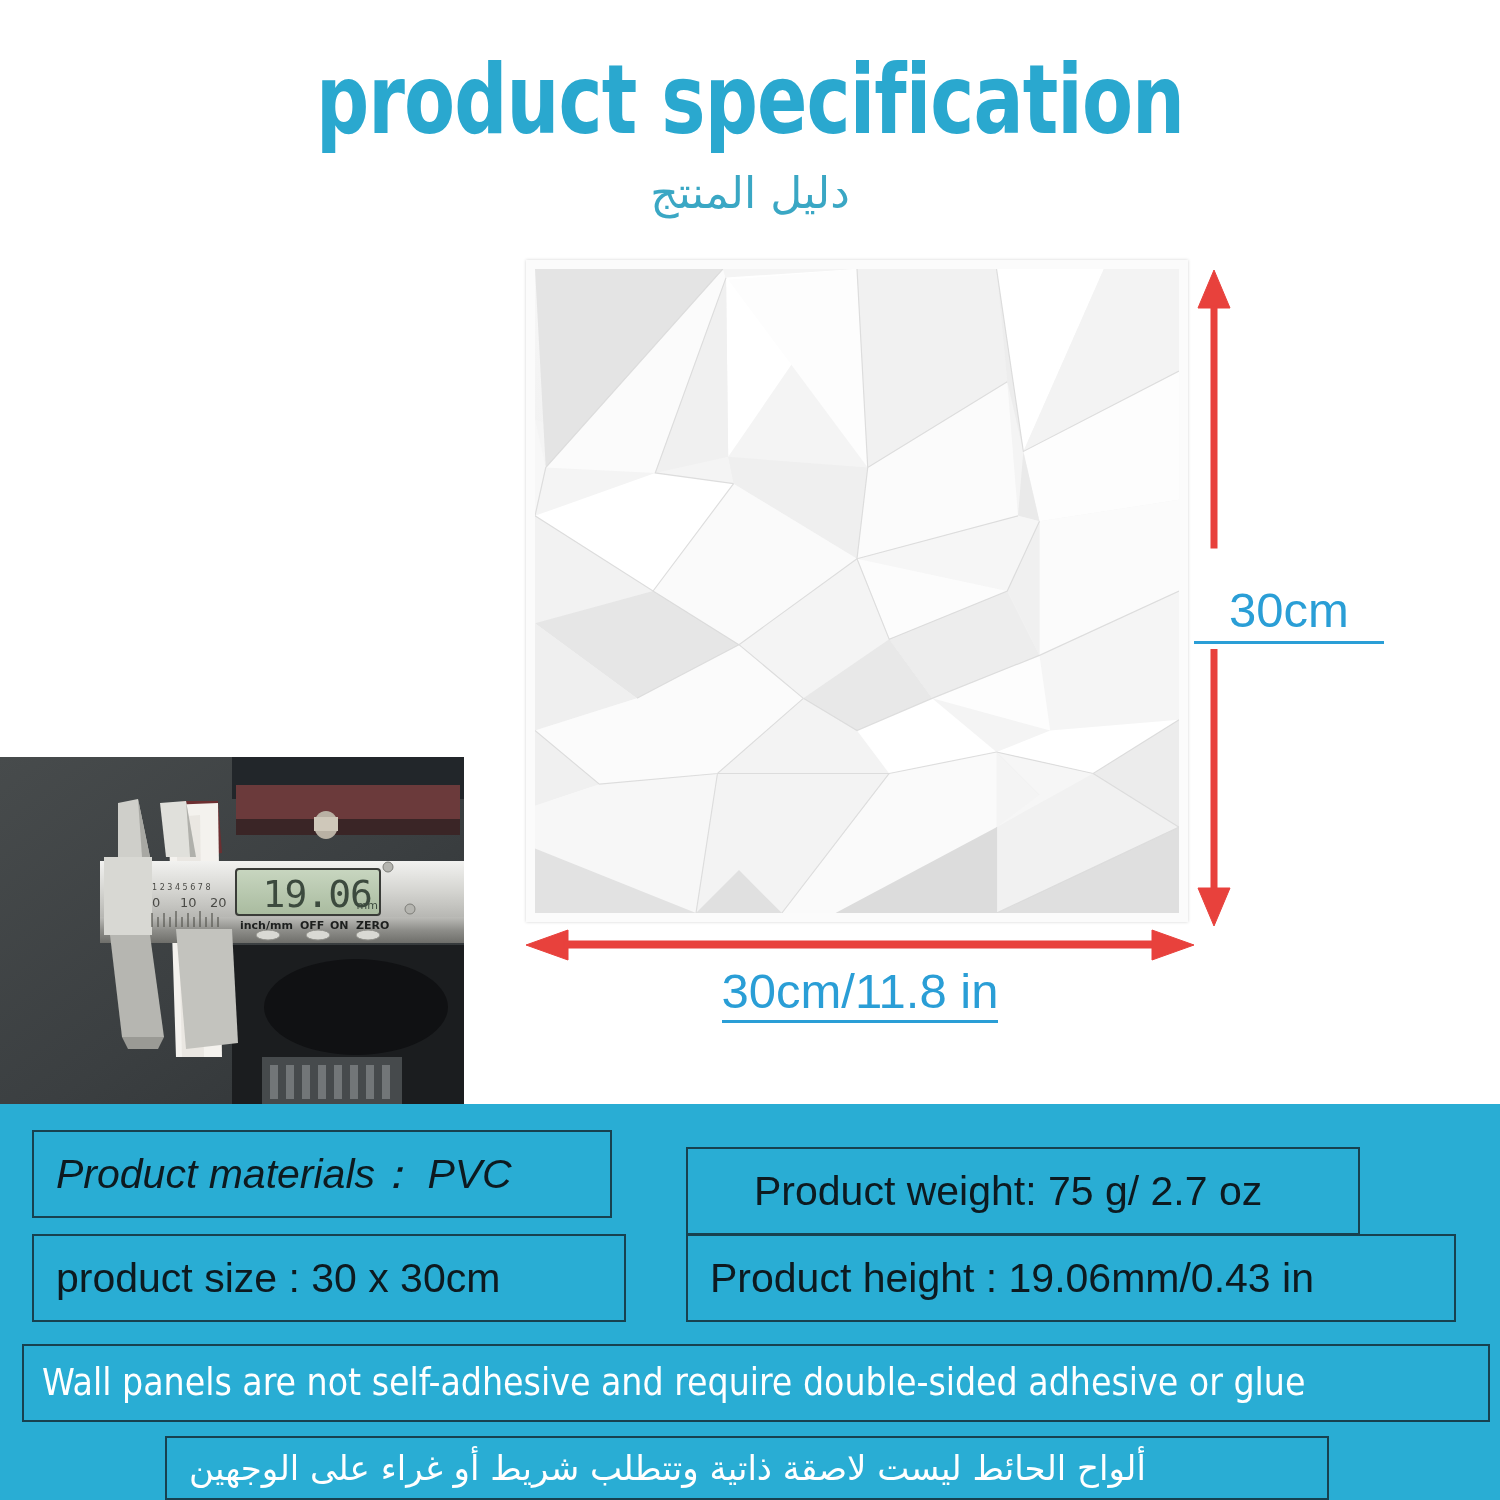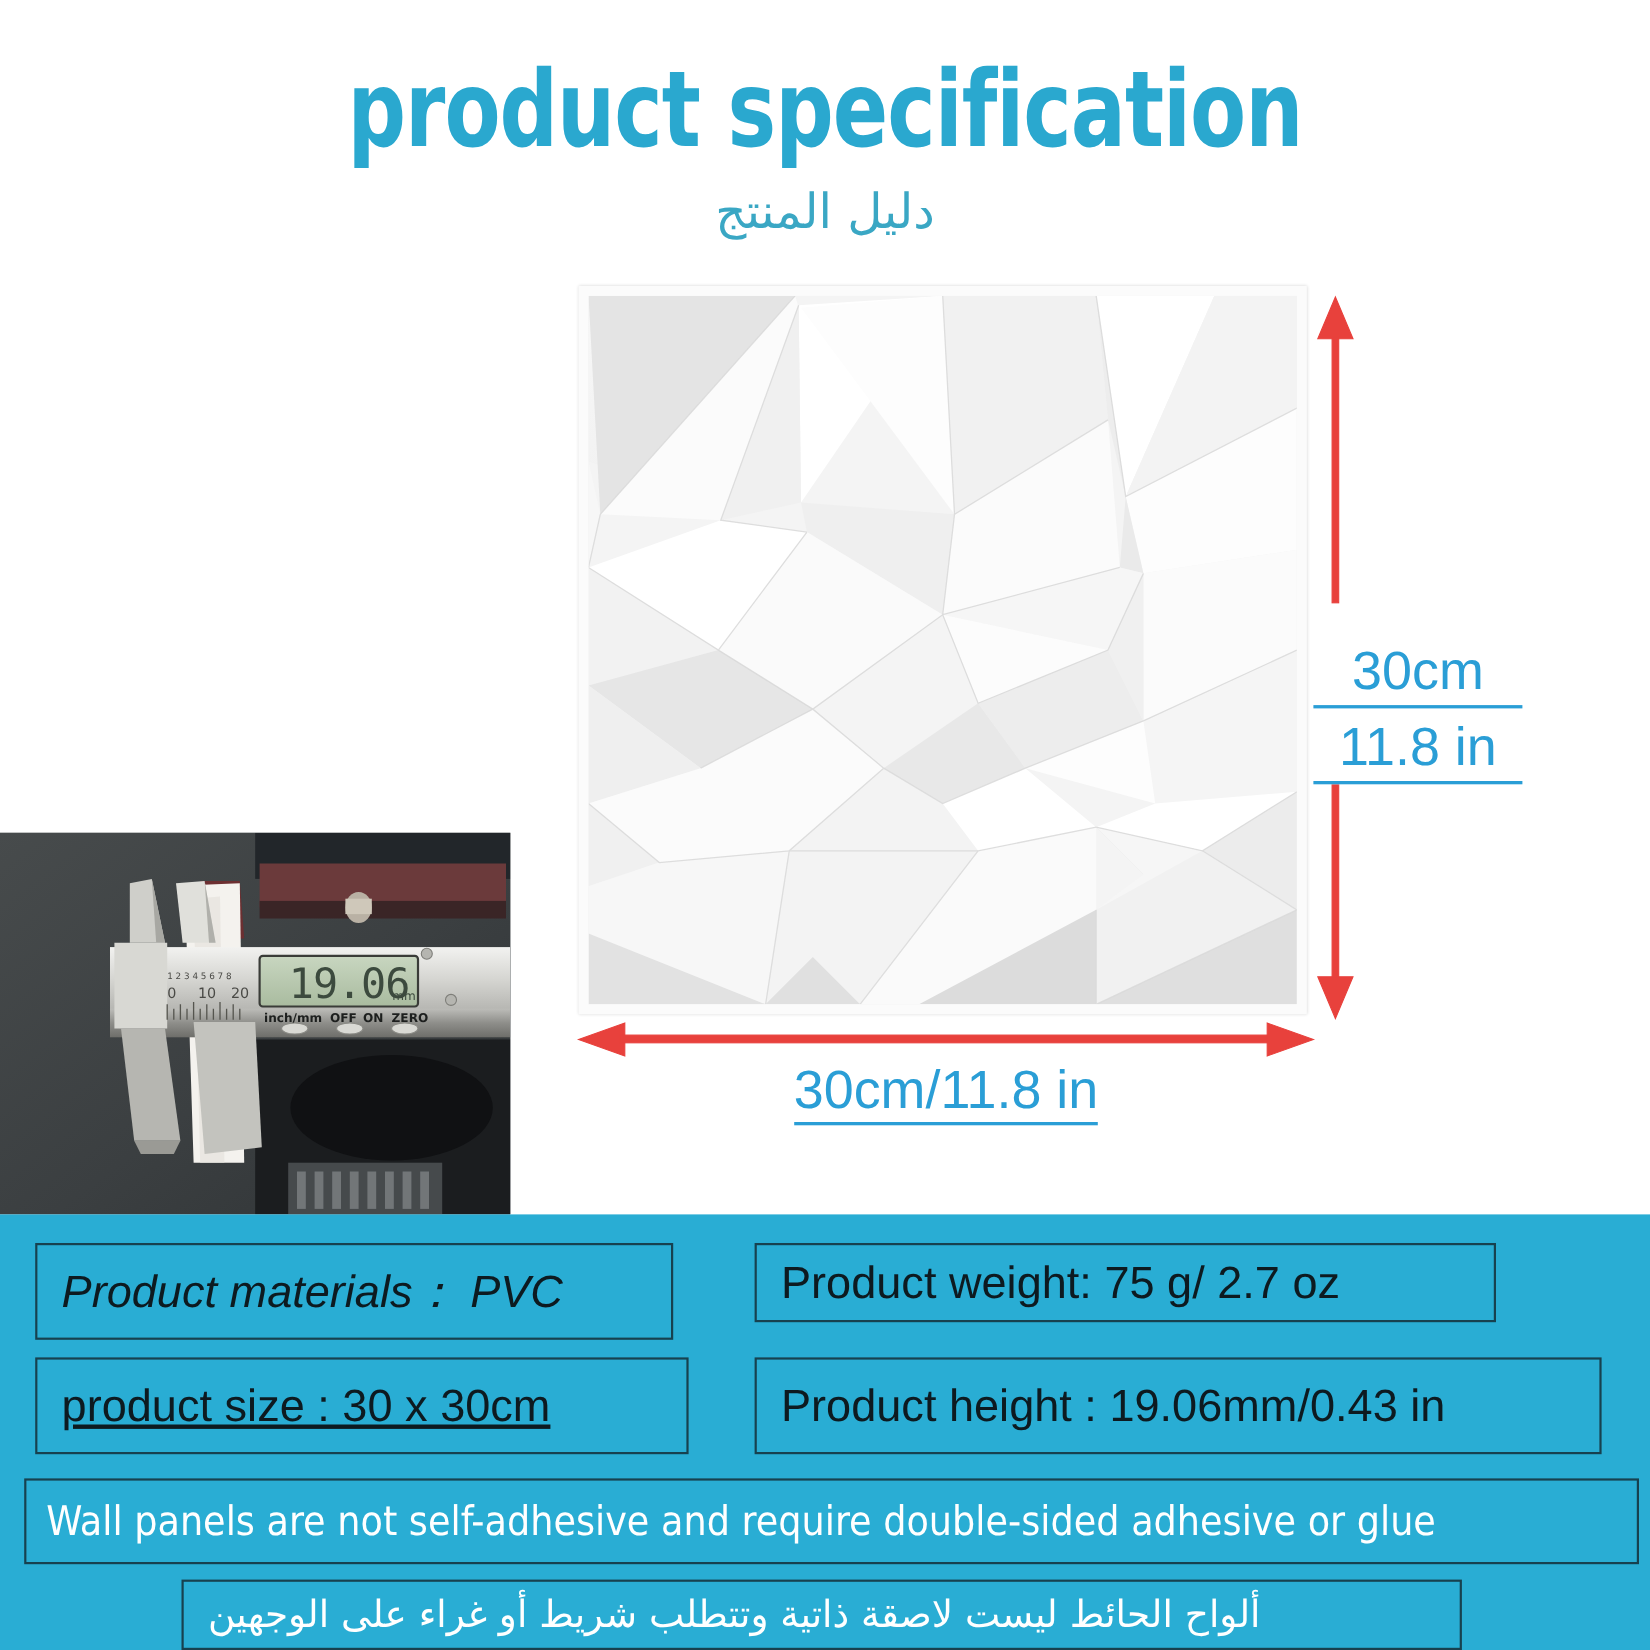--- a/index.html
+++ b/index.html
@@ -87,22 +87,22 @@
     border:2px solid #17414f;
     box-sizing:border-box;
     display:flex;align-items:center;
     color:#0d1a20;
     font-size:41px;
     line-height:46px;
     white-space:nowrap;
   }
   .spec-box .txt{padding-left:22px;}
   #box-materials{left:32px;top:26px;width:580px;height:88px;font-style:italic;}
-  #box-size     {left:32px;top:130px;width:594px;height:88px;text-decoration:underline;}
-  #box-weight   {left:686px;top:26px;width:674px;height:72px;}
+  #box-size     {left:32px;top:130px;width:594px;height:88px;}
+  #box-weight   {left:686px;top:43px;width:674px;height:88px;padding-left:44px;}
   #box-height   {left:686px;top:130px;width:770px;height:88px;}
 
   #box-note{
     left:22px;top:240px;width:1468px;height:78px;
     color:#ffffff;font-size:37px;line-height:42px;
     font-family:"DejaVu Sans Condensed","Liberation Sans Narrow","Liberation Sans",sans-serif;
     justify-content:flex-start;
     text-align:right;
   }
   #box-note .txt{padding-left:18px;}
@@ -218,21 +218,20 @@
     <g fill="#E8413C" stroke="#E8413C">
       <polygon points="28,2 44,40 12,40"></polygon>
       <rect x="25" y="38" width="6" height="242"></rect>
       <rect x="25" y="380" width="6" height="242"></rect>
       <polygon points="28,658 44,620 12,620"></polygon>
     </g>
   </svg>
 
   <div id="vert-label">
     <span class="ln">30cm</span>
-    <span class="ln">11.8 in</span>
   </div>
 
   <svg class="dim-arrow" id="horz-arrow" viewBox="0 0 672 34">
     <g fill="#E8413C" stroke="#E8413C">
       <polygon points="2,17 44,32 44,2"></polygon>
       <rect x="40" y="13" width="592" height="7"></rect>
       <polygon points="670,17 628,32 628,2"></polygon>
     </g>
   </svg>
 

